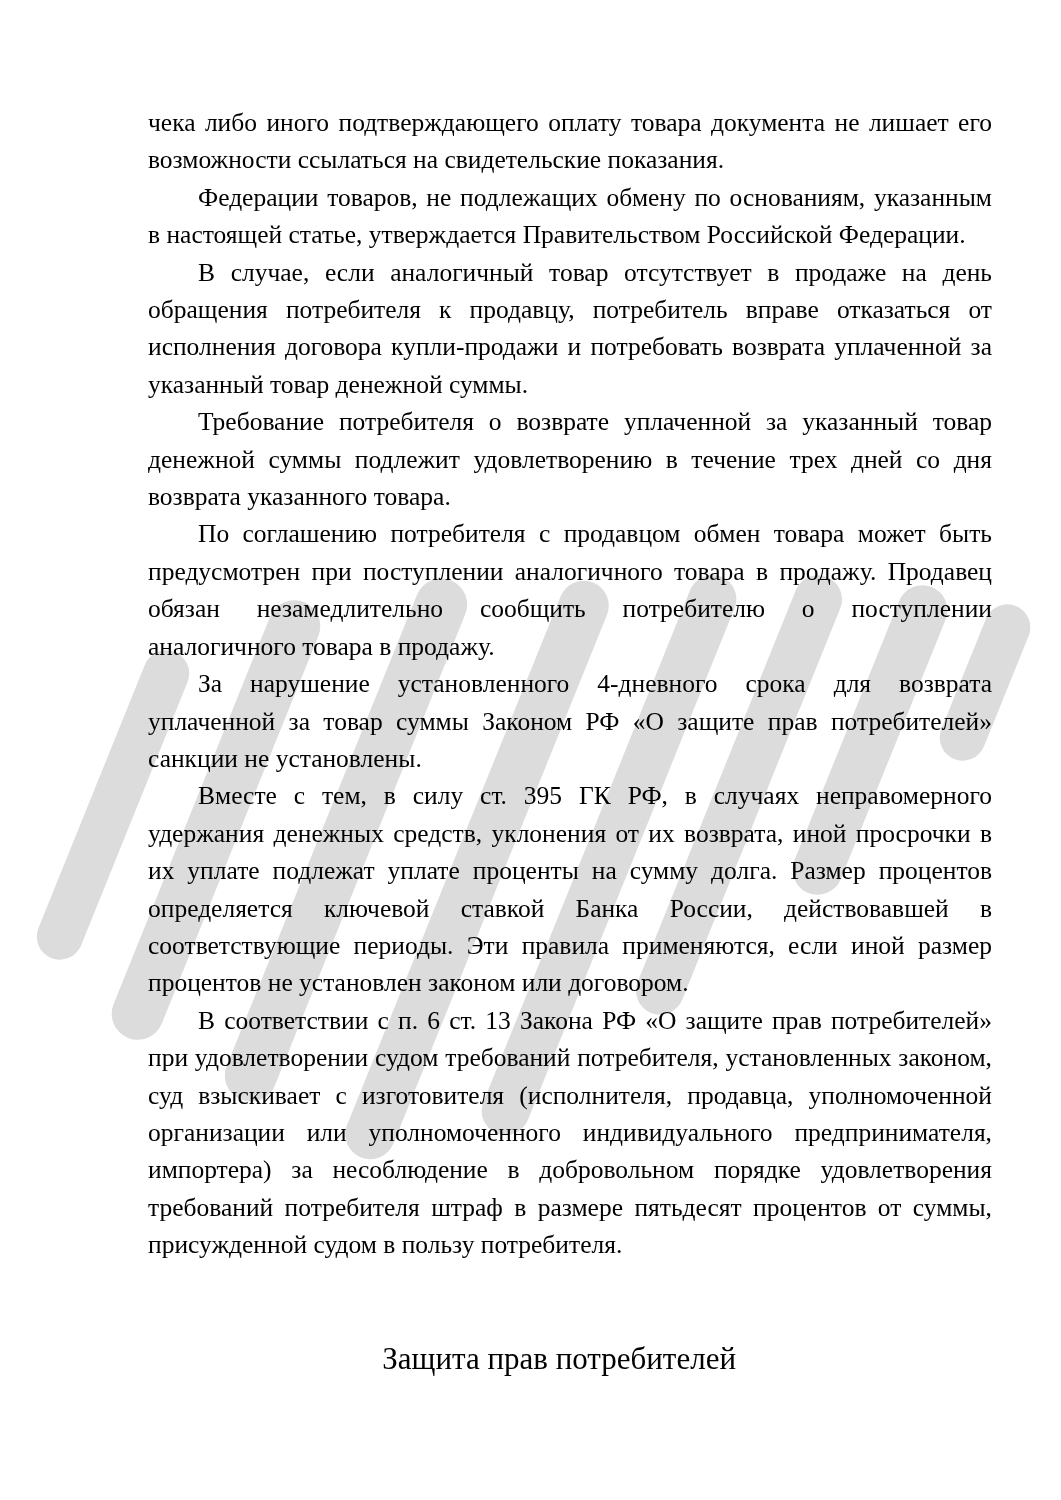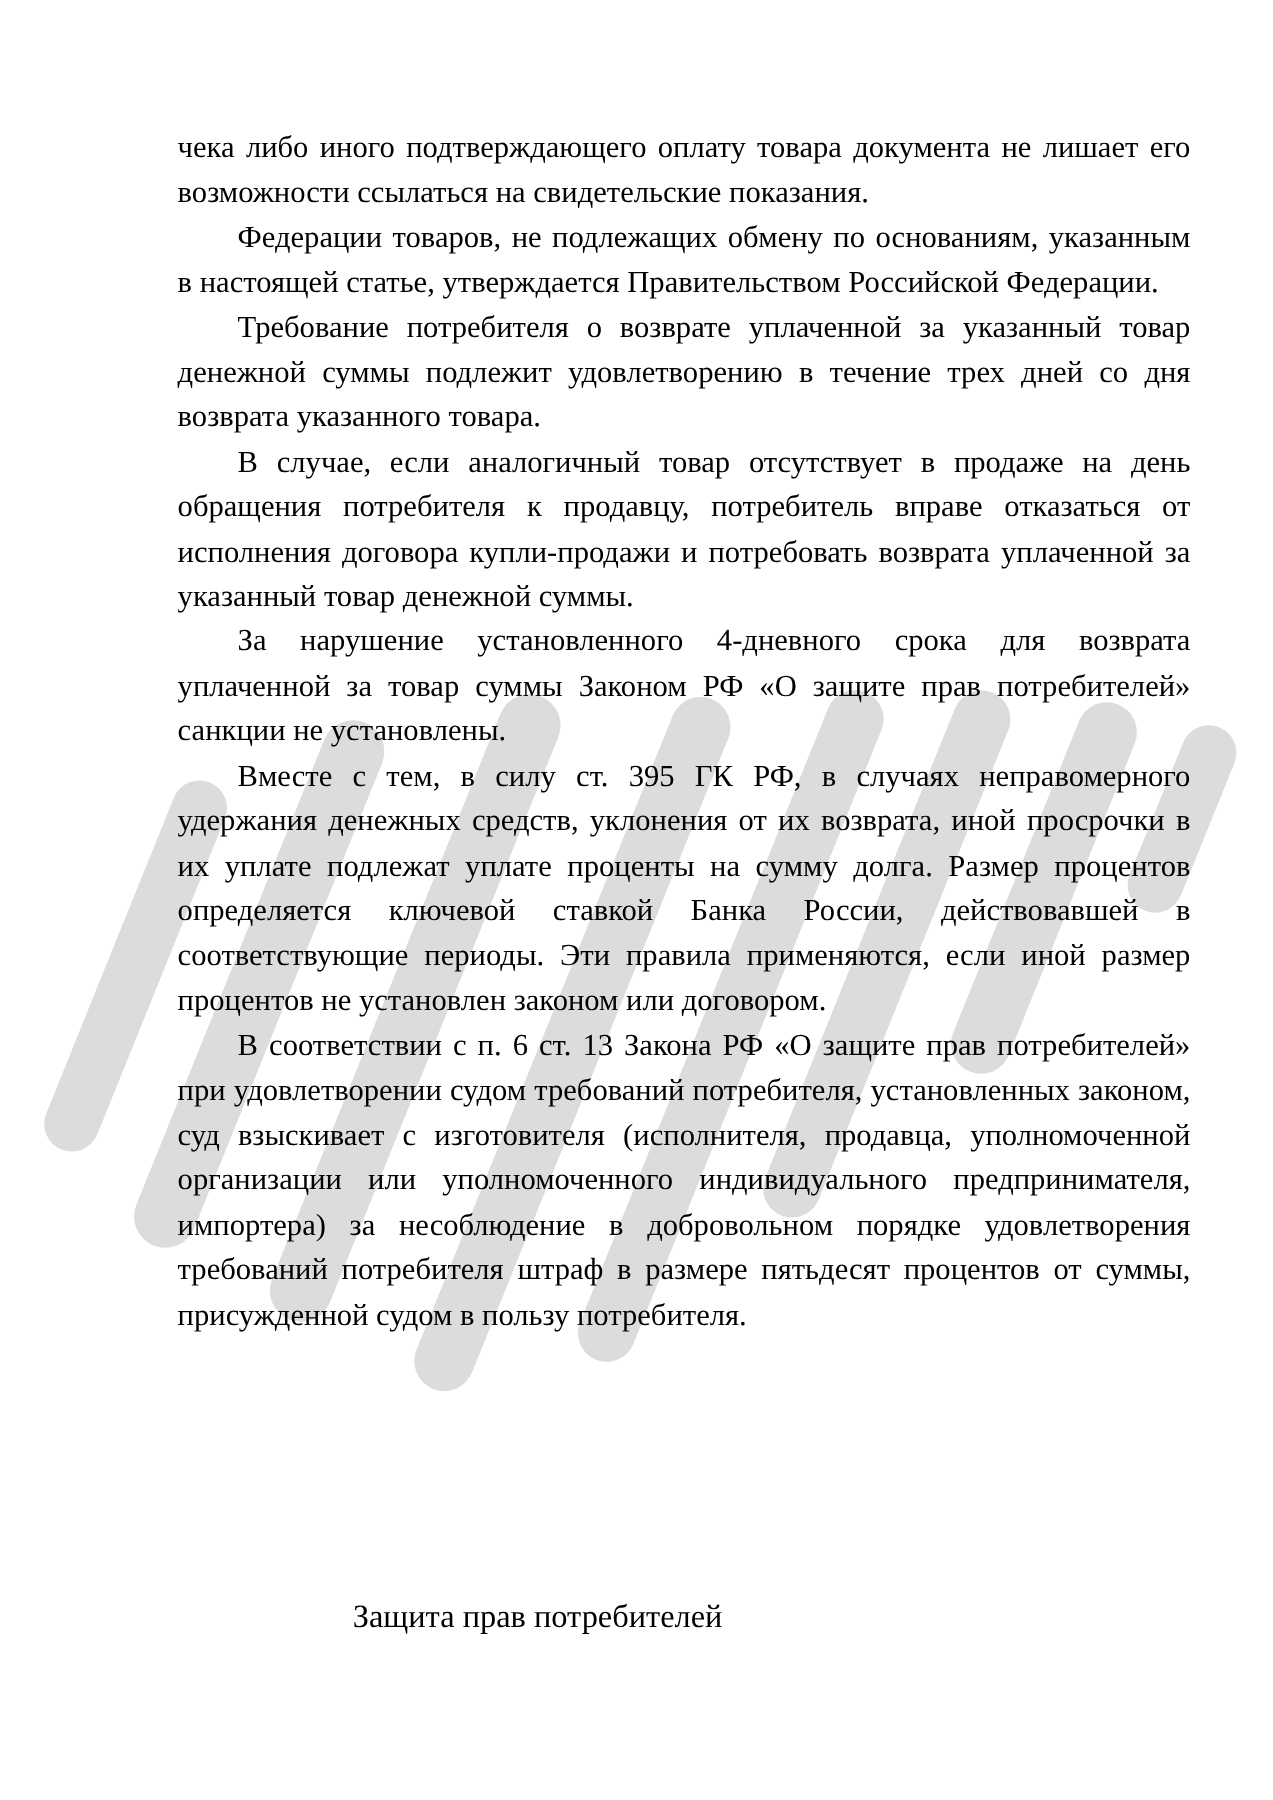--- a/index.html
+++ b/index.html
@@ -58,25 +58,25 @@
   }
   .signature-block {
     position: absolute;
     left: 148px;
     top: 1330px;
     width: 600px;
     z-index: 2;
   }
   .sig-line {
     font-family: "Liberation Serif", "DejaVu Serif", serif;
-    font-size: 27px;
+    font-size: 31px;
     line-height: 34px;
     color: #000000;
-    text-align: center;
-    margin: 0;
+    text-align: right;
+    margin: 12px;
   }
 </style>
 </head>
 <body>
 
 <div class="page">
 
   <div class="watermark-layer">
     <div class="wm-streak" style="left:90px; top:640px; width:46px; height:330px; transform:rotate(22deg);"></div>
     <div class="wm-streak" style="left:190px; top:585px; width:52px; height:470px; transform:rotate(22deg);"></div>
@@ -84,22 +84,23 @@
     <div class="wm-streak" style="left:452px; top:560px; width:50px; height:620px; transform:rotate(22deg);"></div>
     <div class="wm-streak" style="left:585px; top:555px; width:48px; height:600px; transform:rotate(22deg);"></div>
     <div class="wm-streak" style="left:715px; top:560px; width:48px; height:470px; transform:rotate(22deg);"></div>
     <div class="wm-streak" style="left:845px; top:575px; width:50px; height:330px; transform:rotate(22deg);"></div>
     <div class="wm-streak" style="left:962px; top:600px; width:46px; height:165px; transform:rotate(22deg);"></div>
   </div>
 
   <div class="text-layer">
     <p class="doc-par no-indent">чека либо иного подтверждающего оплату товара документа не лишает его возможности ссылаться на свидетельские показания.</p>
     <p class="doc-par">Федерации товаров, не подлежащих обмену по основаниям, указанным в настоящей статье, утверждается Правительством Российской Федерации.</p>
+    <p class="doc-par">В случае, если аналогичный товар отсутствует в продаже на день обращения потребителя к продавцу, потребитель вправе отказаться от исполнения договора купли-продажи и потребовать возврата уплаченной за указанный товар денежной суммы.</p>
     <p class="doc-par">Требование потребителя о возврате уплаченной за указанный товар денежной суммы подлежит удовлетворению в течение трех дней со дня возврата указанного товара.</p>
-    <p class="doc-par">В случае, если аналогичный товар отсутствует в продаже на день обращения потребителя к продавцу, потребитель вправе отказаться от исполнения договора купли-продажи и потребовать возврата уплаченной за указанный товар денежной суммы.</p>
+    <p class="doc-par">По соглашению потребителя с продавцом обмен товара может быть предусмотрен при поступлении аналогичного товара в продажу. Продавец обязан незамедлительно сообщить потребителю о поступлении аналогичного товара в продажу.</p>
     <p class="doc-par">За нарушение установленного 4-дневного срока для возврата уплаченной за товар суммы Законом РФ «О защите прав потребителей» санкции не установлены.</p>
     <p class="doc-par">Вместе с тем, в силу ст. 395 ГК РФ, в случаях неправомерного удержания денежных средств, уклонения от их возврата, иной просрочки в их уплате подлежат уплате проценты на сумму долга. Размер процентов определяется ключевой ставкой Банка России, действовавшей в соответствующие периоды. Эти правила применяются, если иной размер процентов не установлен законом или договором.</p>
     <p class="doc-par">В соответствии с п. 6 ст. 13 Закона РФ «О защите прав потребителей» при удовлетворении судом требований потребителя, установленных законом, суд взыскивает с изготовителя (исполнителя, продавца, уполномоченной организации или уполномоченного индивидуального предпринимателя, импортера) за несоблюдение в добровольном порядке удовлетворения требований потребителя штраф в размере пятьдесят процентов от суммы, присужденной судом в пользу потребителя.</p>
   </div>
 
   <div class="signature-block">
     <p class="sig-line">Защита прав потребителей</p>
   </div>
 
 </div>

